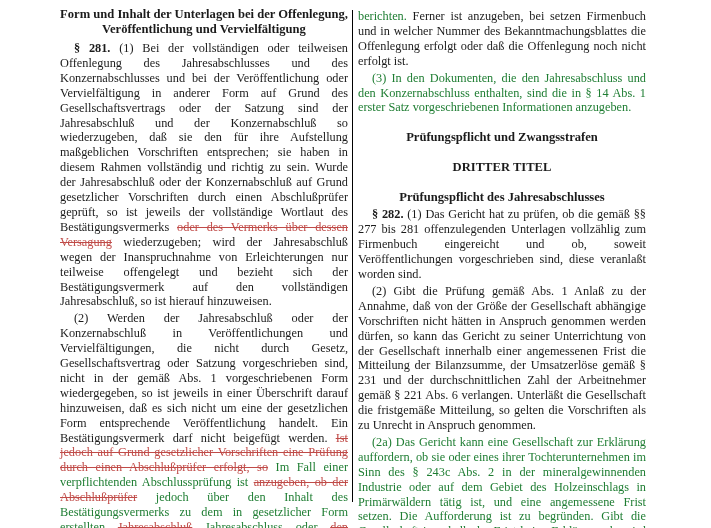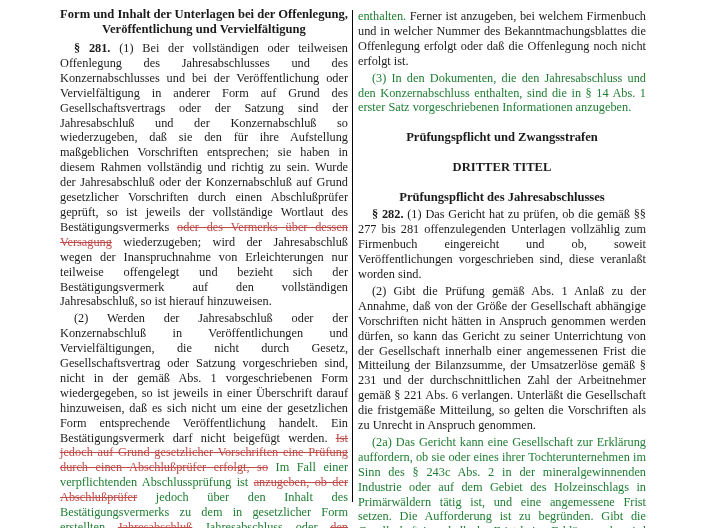--- a/index.html
+++ b/index.html
@@ -65,21 +65,21 @@
 <body>
 
 <div class="page">
   <div class="col col-left">
       <div class="heading"><span class="seg-bold">Form und Inhalt der Unterlagen bei der Offenlegung, Veröffentlichung und Vervielfältigung</span></div>
       <div class="paragraph indent"><span class="seg-bold">§ 281.</span><span class="seg-normal"> (1) Bei der vollständigen oder teilweisen Offenlegung des Jahresabschlusses und des Konzernabschlusses und bei der Veröffentlichung oder Vervielfältigung in anderer Form auf Grund des Gesellschaftsvertrags oder der Satzung sind der Jahresabschluß und der Konzernabschluß so wiederzugeben, daß sie den für ihre Aufstellung maßgeblichen Vorschriften entsprechen; sie haben in diesem Rahmen vollständig und richtig zu sein. Wurde der Jahresabschluß oder der Konzernabschluß auf Grund gesetzlicher Vorschriften durch einen Abschlußprüfer geprüft, so ist jeweils der vollständige Wortlaut des Bestätigungsvermerks </span><span class="seg-deleted">oder des Vermerks über dessen Versagung</span><span class="seg-normal"> wiederzugeben; wird der Jahresabschluß wegen der Inanspruchnahme von Erleichterungen nur teilweise offengelegt und bezieht sich der Bestätigungsvermerk auf den vollständigen Jahresabschluß, so ist hierauf hinzuweisen.</span></div>
       <div class="paragraph indent"><span class="seg-normal">(2) Werden der Jahresabschluß oder der Konzernabschluß in Veröffentlichungen und Vervielfältigungen, die nicht durch Gesetz, Gesellschaftsvertrag oder Satzung vorgeschrieben sind, nicht in der gemäß Abs. 1 vorgeschriebenen Form wiedergegeben, so ist jeweils in einer Überschrift darauf hinzuweisen, daß es sich nicht um eine der gesetzlichen Form entsprechende Veröffentlichung handelt. Ein Bestätigungsvermerk darf nicht beigefügt werden. </span><span class="seg-deleted">Ist jedoch auf Grund gesetzlicher Vorschriften eine Prüfung durch einen Abschlußprüfer erfolgt, so</span><span class="seg-inserted"> Im Fall einer verpflichtenden Abschlussprüfung ist </span><span class="seg-deleted">anzugeben, ob der Abschlußprüfer</span><span class="seg-inserted"> jedoch über den Inhalt des Bestätigungsvermerks zu dem in gesetzlicher Form erstellten </span><span class="seg-deleted">Jahresabschluß</span><span class="seg-inserted"> Jahresabschluss oder </span><span class="seg-deleted">den Konzernabschluß bestätigt hat oder ob er die Bestätigung eingeschränkt oder versagt hat.</span></div>
     </div>
   <div class="divider"></div>
   <div class="col col-right">
-      <div class="paragraph noindent"><span class="seg-inserted">enthalten.</span><span class="seg-normal"> Ferner ist anzugeben, bei welchem Firmenbuch und in welcher Nummer des Bekanntmachungsblattes die Offenlegung erfolgt oder daß die Offenlegung noch nicht erfolgt ist.</span></div>
+      <div class="paragraph noindent"><span class="seg-inserted">berichten.</span><span class="seg-normal"> Ferner ist anzugeben, bei setzen Firmenbuch und in welcher Nummer des Bekanntmachungsblattes die Offenlegung erfolgt oder daß die Offenlegung noch nicht erfolgt ist.</span></div>
       <div class="paragraph indent"><span class="seg-inserted">(3) In den Dokumenten, die den Jahresabschluss und den Konzernabschluss enthalten, sind die in § 14 Abs. 1 erster Satz vorgeschriebenen Informationen anzugeben.</span></div>
       <div class="heading spaced"><span class="seg-bold">Prüfungspflicht und Zwangsstrafen</span></div>
       <div class="heading spaced"><span class="seg-bold">DRITTER TITEL</span></div>
       <div class="heading spaced"><span class="seg-bold">Prüfungspflicht des Jahresabschlusses</span></div>
       <div class="paragraph indent"><span class="seg-bold">§ 282.</span><span class="seg-normal"> (1) Das Gericht hat zu prüfen, ob die gemäß §§ 277 bis 281 offenzulegenden Unterlagen vollzählig zum Firmenbuch eingereicht und ob, soweit Veröffentlichungen vorgeschrieben sind, diese veranlaßt worden sind.</span></div>
       <div class="paragraph indent"><span class="seg-normal">(2) Gibt die Prüfung gemäß Abs. 1 Anlaß zu der Annahme, daß von der Größe der Gesellschaft abhängige Vorschriften nicht hätten in Anspruch genommen werden dürfen, so kann das Gericht zu seiner Unterrichtung von der Gesellschaft innerhalb einer angemessenen Frist die Mitteilung der Bilanzsumme, der Umsatzerlöse gemäß § 231 und der durchschnittlichen Zahl der Arbeitnehmer gemäß § 221 Abs. 6 verlangen. Unterläßt die Gesellschaft die fristgemäße Mitteilung, so gelten die Vorschriften als zu Unrecht in Anspruch genommen.</span></div>
       <div class="paragraph indent"><span class="seg-inserted">(2a) Das Gericht kann eine Gesellschaft zur Erklärung auffordern, ob sie oder eines ihrer Tochterunternehmen im Sinn des § 243c Abs. 2 in der mineralgewinnenden Industrie oder auf dem Gebiet des Holzeinschlags in Primärwäldern tätig ist, und eine angemessene Frist setzen. Die Aufforderung ist zu begründen. Gibt die Gesellschaft innerhalb der Frist keine Erklärung ab, wird vermutet, dass die Gesell-</span></div>
     </div>
 </div>
 

